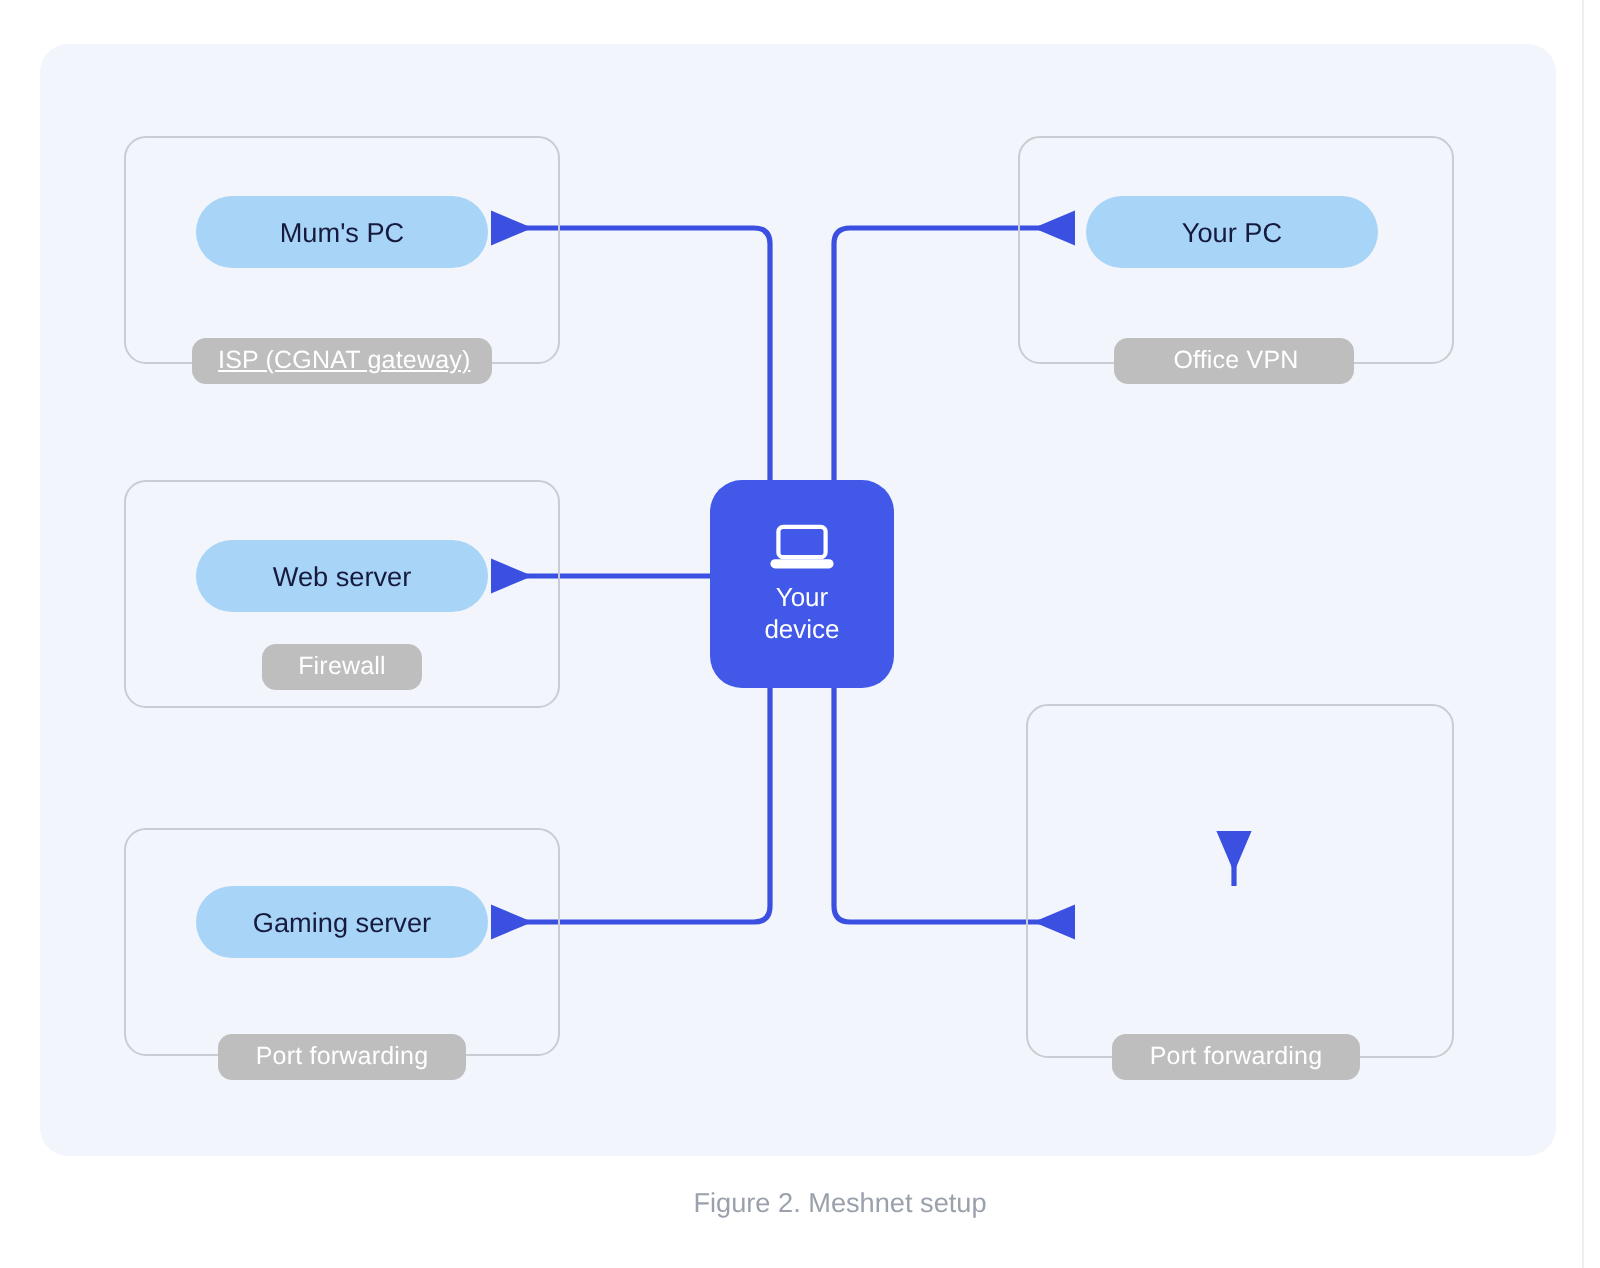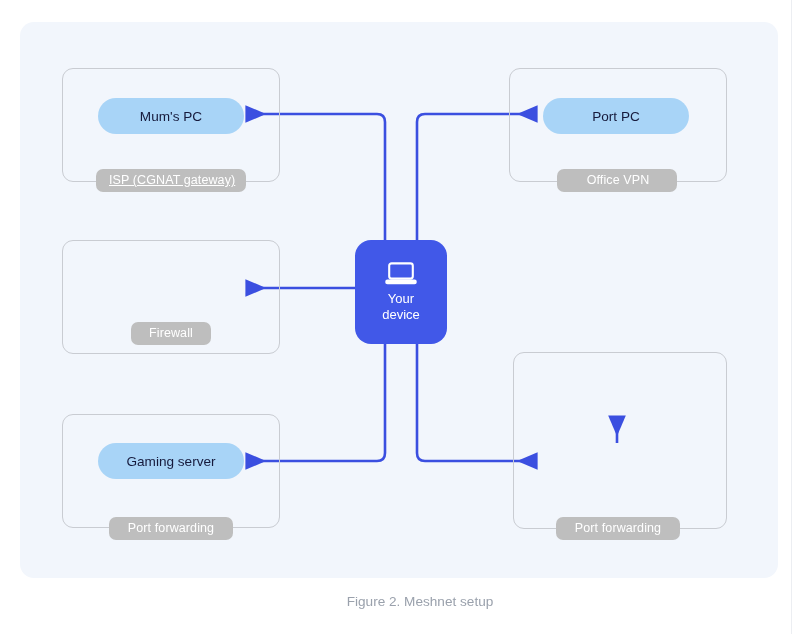--- a/index.html
+++ b/index.html
@@ -167,23 +167,26 @@
   <div class="group-box" style="left:509px; top:68px;  width:218px; height:114px;"></div>
   <div class="group-box" style="left:62px;  top:240px; width:218px; height:114px;"></div>
   <div class="group-box" style="left:62px;  top:414px; width:218px; height:114px;"></div>
   <div class="group-box" style="left:513px; top:352px; width:214px; height:177px;"></div>
 
   <div class="node-pill" style="left:98px; top:98px; width:146px;">
     <span>Mum's PC</span>
   </div>
 
   <div class="node-pill" style="left:543px; top:98px; width:146px;">
-    <span>Port PC</span>
-  </div>
-
+    <span>Your PC</span>
+  </div>
+
+  <div class="node-pill" style="left:98px; top:270px; width:146px;">
+    <span>Web server</span>
+  </div>
 
   <div class="node-pill" style="left:98px; top:443px; width:146px;">
     <span>Gaming server</span>
   </div>
 
 
 
   <div class="device-node">
     <svg class="device-icon" viewBox="0 0 34 25" xmlns="http://www.w3.org/2000/svg">
       <rect x="5.2" y="1.4" width="23.6" height="15.2" rx="2.4" fill="none" stroke="#ffffff" stroke-width="2.1"></rect>

